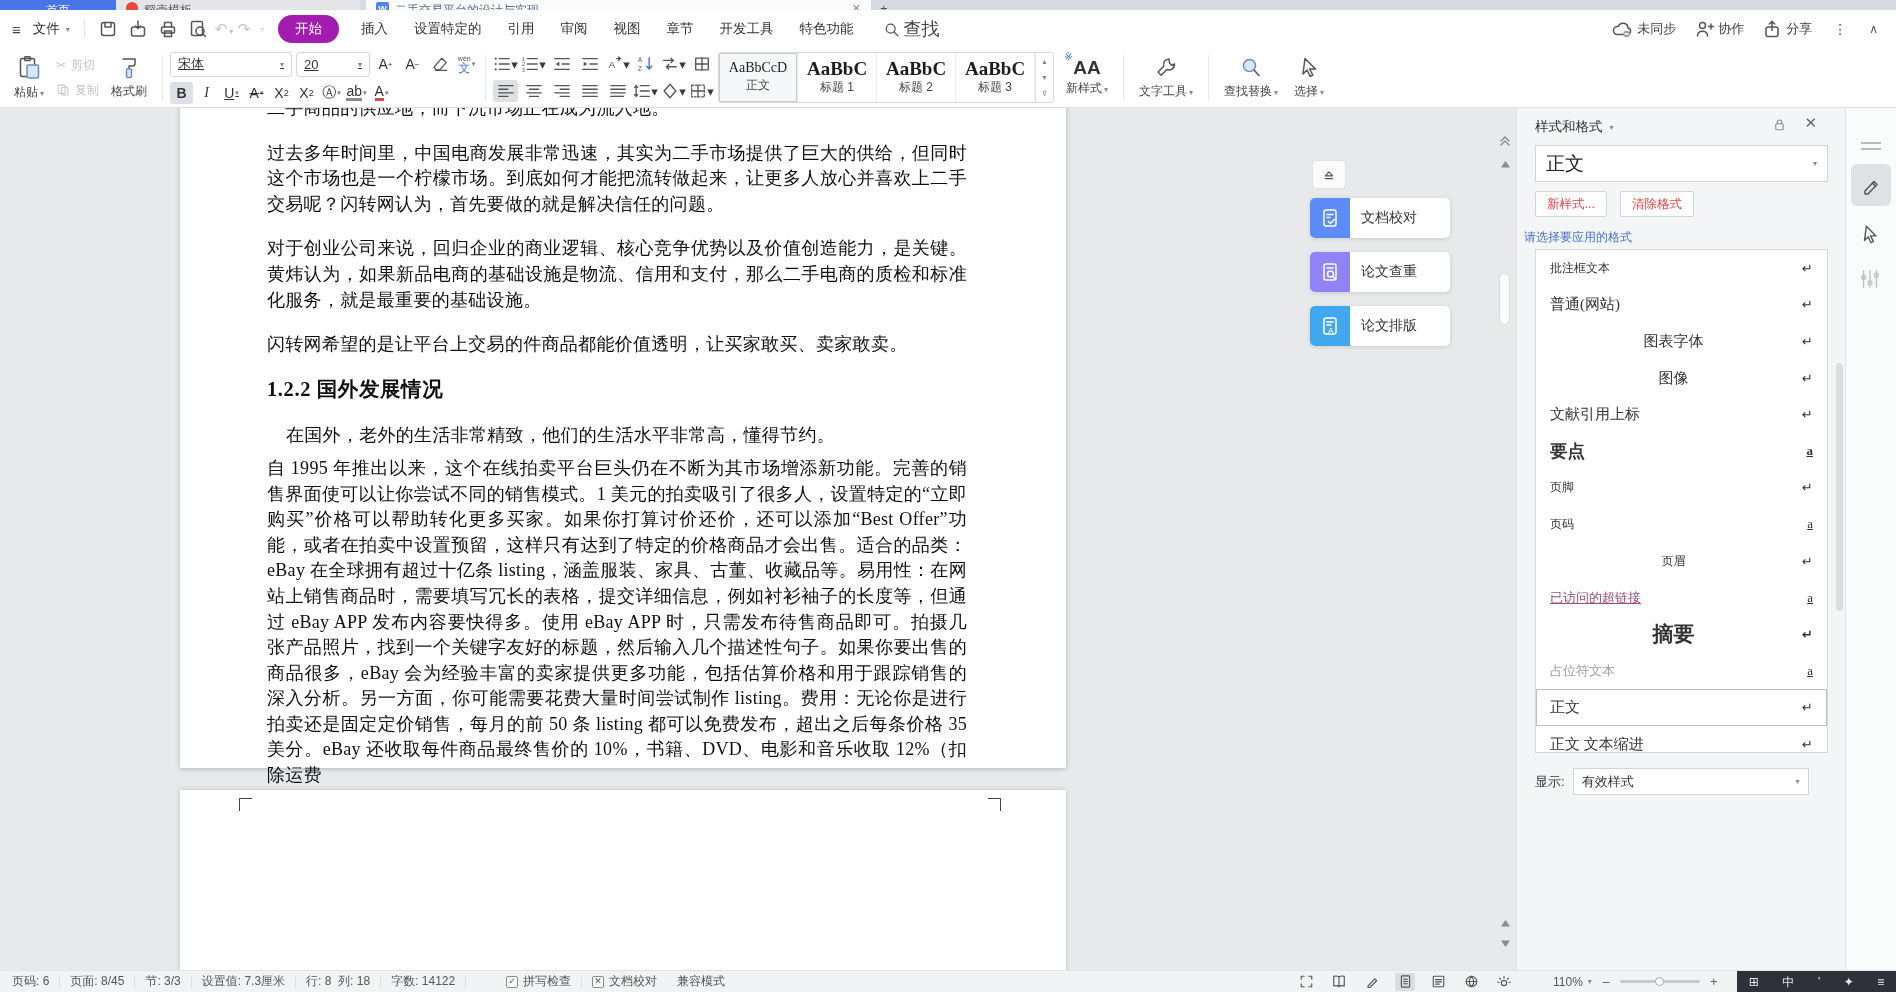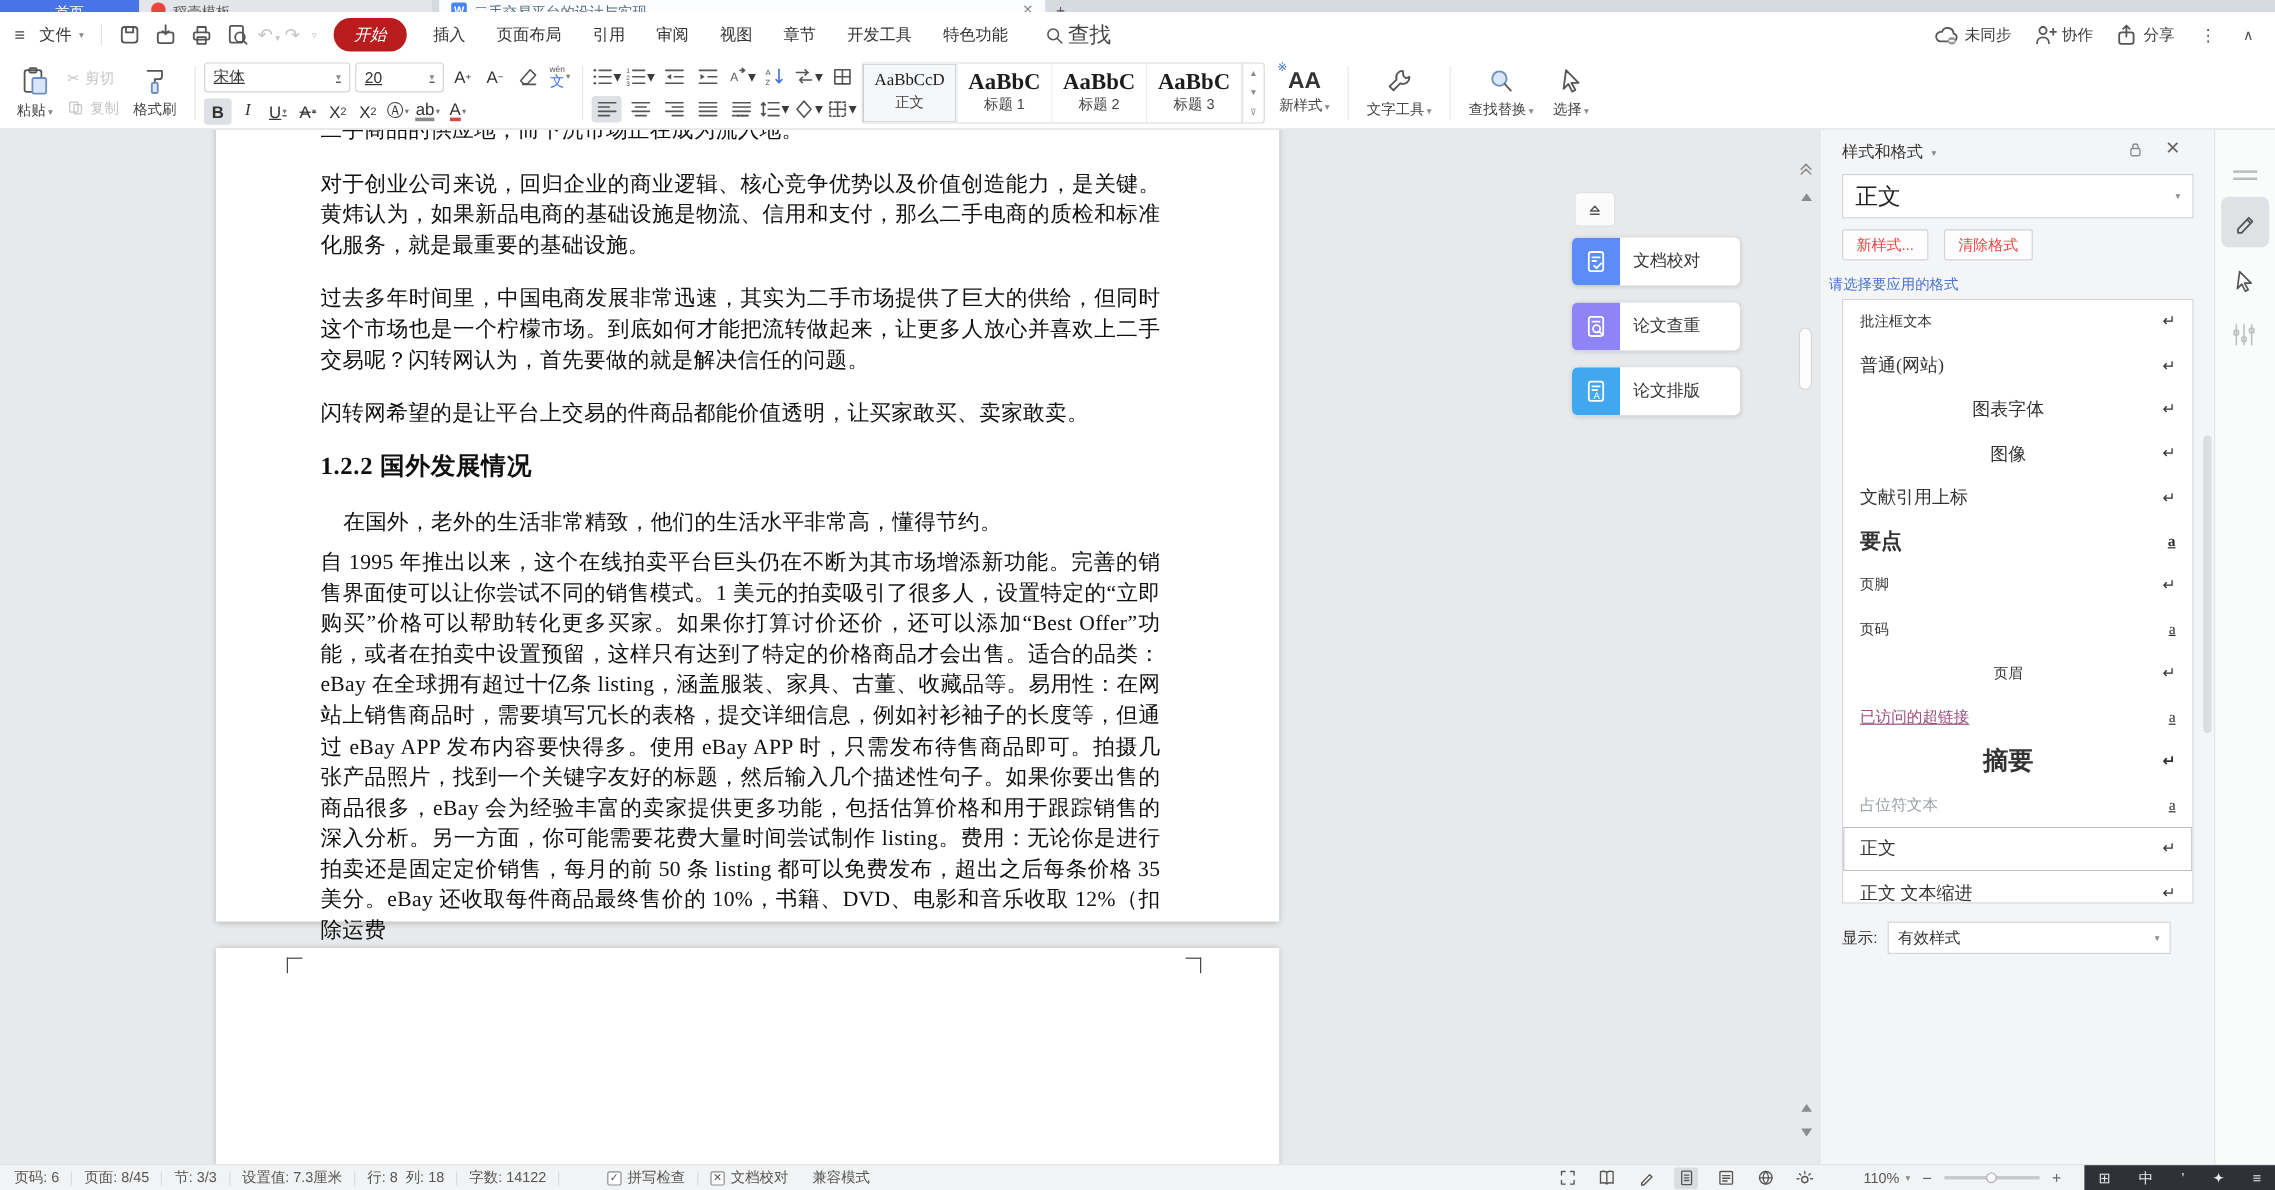--- a/index.html
+++ b/index.html
@@ -23,21 +23,21 @@
   .mb-left { display:flex; align-items:center; }
   .hamb { font-size:15px; color:#444; margin-right:6px; }
   .filebtn { display:flex; align-items:center; gap:4px; font-size:13.5px; color:#333; padding:4px 6px; }
   .vsep { width:1px; height:18px; background:#E2E3E5; margin:0 8px; }
   .qicon { width:24px; height:24px; display:flex; align-items:center; justify-content:center; margin:0 3px; }
   .undoredo { font-size:15px; color:#C3C4C6; margin:0 2px; }
   .caret { font-size:8px; color:#8a8a8a; margin-left:2px; }
   .caret.dim { color:#C3C4C6; }
   .menu-tabs { display:flex; align-items:center; margin-left:14px; gap:18px; }
   .mtab { font-size:13.5px; color:#333; padding:4px 4px; white-space:nowrap; }
-  .mtab.active { background:#b91c1c; color:#fff; border-radius:15px; padding:5px 17px;font-style:italic; }
+  .mtab.active { background:#a21caf; color:#fff; border-radius:15px; padding:5px 17px; }
   .findbtn { display:flex; align-items:center; gap:3px; margin-left:26px; color:#444; font-size:18px; }
   .mb-right { margin-left:auto; display:flex; align-items:center; gap:8px; color:#3f3f3f; font-size:13px; }
   .mb-right .itm { display:flex; align-items:center; gap:4px; padding:0 5px; }
   .dots3 { font-size:14px; color:#555; letter-spacing:0; padding:0 8px; }
   .collapse { font-size:12px; color:#555; padding:0 6px; }
 
   
   .ribbon { position:absolute; top:48px; left:0; width:100%; height:60px; background:#fff; border-bottom:1px solid #DBDDDF; display:flex; align-items:stretch; padding:3px 6px; z-index:7; }
   svg.ti { display:block; }
   svg.ti path, svg.ti circle, svg.ti rect, svg.ti line { stroke:#555; fill:none; stroke-width:1.5; stroke-linecap:round; stroke-linejoin:round; }
@@ -216,21 +216,21 @@
             <path d="M15 15l2.5 2.5"></path>
           </svg>
         </span>
       <span class="undoredo">↶<span class="caret dim">▾</span></span>
       <span class="undoredo">↷</span>
       <span class="caret dim" style="margin-left:8px">▿</span>
     </div>
     <div class="menu-tabs">
         <span class="mtab active">开始</span>
         <span class="mtab">插入</span>
-        <span class="mtab">页面布局</span>
+        <span class="mtab">设置特定的</span>
         <span class="mtab">引用</span>
         <span class="mtab">审阅</span>
         <span class="mtab">视图</span>
         <span class="mtab">章节</span>
         <span class="mtab">开发工具</span>
         <span class="mtab">特色功能</span>
       </div>
     <span class="findbtn">
       <svg class="ti" width="17" height="17" viewBox="0 0 20 20">
           <circle cx="9" cy="9" r="5.2"></circle>
@@ -500,22 +500,22 @@
           <path d="M8 2.5l10.5 10.5h-6l3.3 6-2.6 1.4-3.2-6.4L6 18z"></path>
         </svg>
       <span><span>选择</span><span class="dd caret">▾</span></span>
     </div>
   </div>
 
   <div class="docarea">
     <div class="page">
       <div class="pagecontent">
           <p class="doc-p">二手商品的供应地，而下沉市场正在成为流入地。</p>
+          <p class="doc-p">过去多年时间里，中国电商发展非常迅速，其实为二手市场提供了巨大的供给，但同时这个市场也是一个柠檬市场。到底如何才能把流转做起来，让更多人放心并喜欢上二手交易呢？闪转网认为，首先要做的就是解决信任的问题。</p>
           <p class="doc-p">对于创业公司来说，回归企业的商业逻辑、核心竞争优势以及价值创造能力，是关键。黄炜认为，如果新品电商的基础设施是物流、信用和支付，那么二手电商的质检和标准化服务，就是最重要的基础设施。</p>
-          <p class="doc-p">过去多年时间里，中国电商发展非常迅速，其实为二手市场提供了巨大的供给，但同时这个市场也是一个柠檬市场。到底如何才能把流转做起来，让更多人放心并喜欢上二手交易呢？闪转网认为，首先要做的就是解决信任的问题。</p>
           <p class="doc-p">闪转网希望的是让平台上交易的件商品都能价值透明，让买家敢买、卖家敢卖。</p>
           <div class="doc-h">1.2.2 国外发展情况</div>
           <p class="doc-p indent tight">在国外，老外的生活非常精致，他们的生活水平非常高，懂得节约。</p>
           <p class="doc-p">自 1995 年推出以来，这个在线拍卖平台巨头仍在不断为其市场增添新功能。完善的销售界面使可以让你尝试不同的销售模式。1 美元的拍卖吸引了很多人，设置特定的“立即购买”价格可以帮助转化更多买家。如果你打算讨价还价，还可以添加“Best Offer”功能，或者在拍卖中设置预留，这样只有达到了特定的价格商品才会出售。适合的品类：eBay 在全球拥有超过十亿条 listing，涵盖服装、家具、古董、收藏品等。易用性：在网站上销售商品时，需要填写冗长的表格，提交详细信息，例如衬衫袖子的长度等，但通过 eBay APP 发布内容要快得多。使用 eBay APP 时，只需发布待售商品即可。拍摄几张产品照片，找到一个关键字友好的标题，然后输入几个描述性句子。如果你要出售的商品很多，eBay 会为经验丰富的卖家提供更多功能，包括估算价格和用于跟踪销售的深入分析。另一方面，你可能需要花费大量时间尝试制作 listing。费用：无论你是进行拍卖还是固定定价销售，每月的前 50 条 listing 都可以免费发布，超出之后每条价格 35 美分。eBay 还收取每件商品最终售价的 10%，书籍、DVD、电影和音乐收取 12%（扣除运费</p>
         </div>
     </div>
     <div class="page2">
       <span class="corner l"></span>
       <span class="corner r"></span>
     </div>

